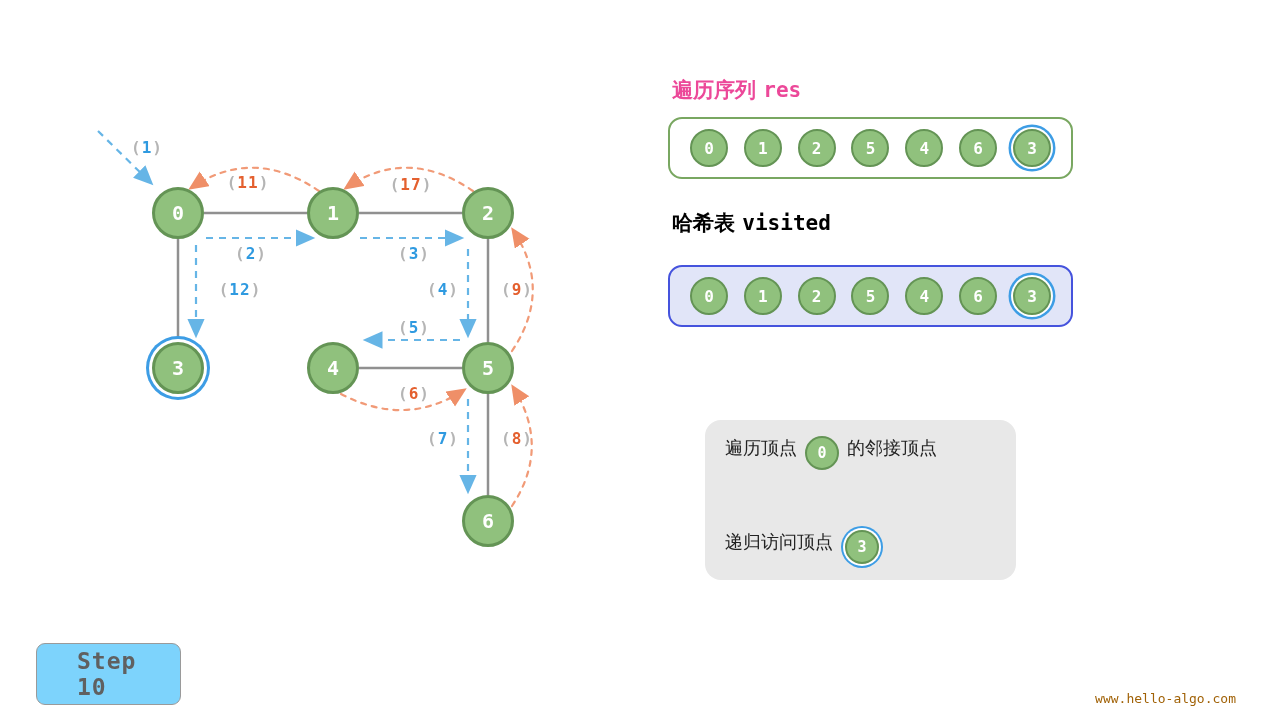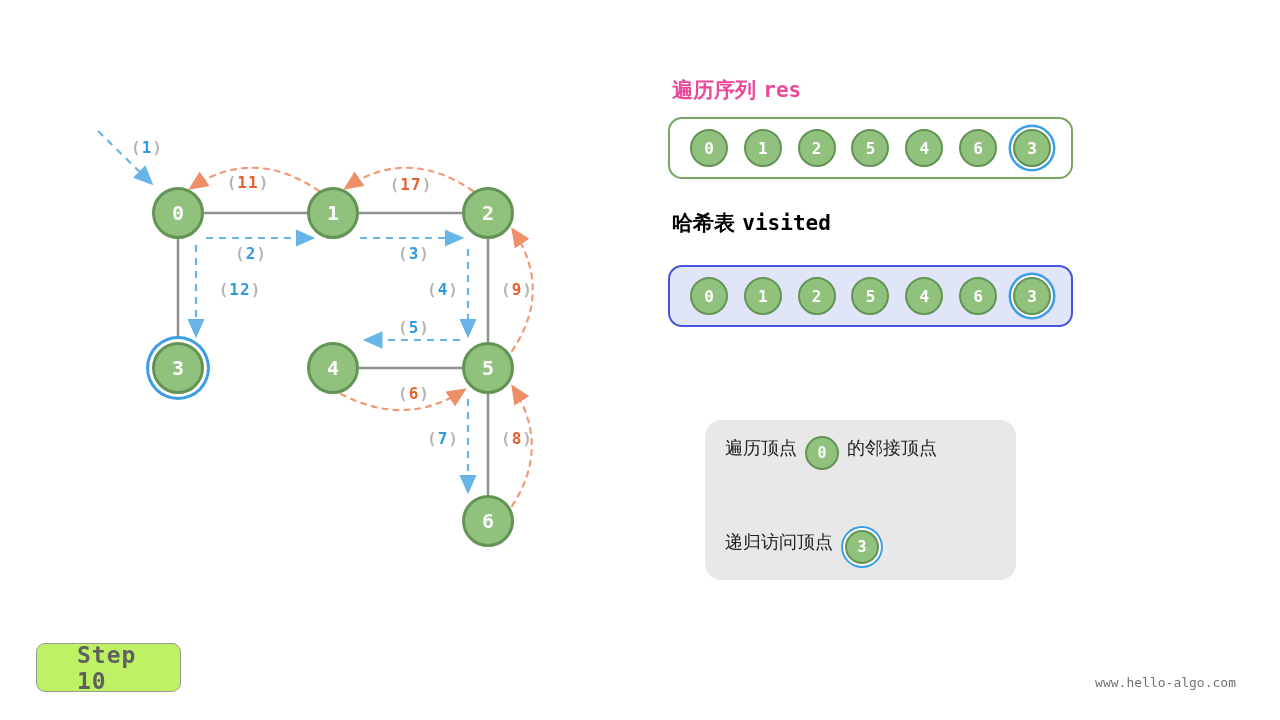--- a/index.html
+++ b/index.html
@@ -55,28 +55,28 @@
   .inode{
     width:34px;height:34px;border-radius:50%;flex:0 0 auto;
     background:#90c17d;border:2.5px solid #649455;box-sizing:border-box;
     color:#ffffff;font:bold 15px "DejaVu Sans Mono",monospace;
     display:inline-flex;align-items:center;justify-content:center;
     margin:0 8px;
   }
   .inode.hl{box-shadow:0 0 0 2px #ffffff,0 0 0 4px #3d9de5;margin-left:12px;}
   
   #step-box{
-    position:absolute;left:36px;top:643px;width:145px;height:49px;
-    background:#bef264;border:1.5px solid #9a9a9a;border-radius:9px;
+    position:absolute;left:36px;top:643px;width:145px;height:62px;
+    background:#7dd3fc;border:1.5px solid #9a9a9a;border-radius:9px;
     box-sizing:border-box;display:flex;align-items:center;justify-content:center;
     font:bold 23px "DejaVu Sans Mono",monospace;color:#606060;letter-spacing:1px;padding-left:40px;
   }
   #watermark{
-    position:absolute;right:44px;bottom:30px;
-    font:13px "DejaVu Sans Mono",monospace;color:#737373;
+    position:absolute;right:44px;bottom:14px;
+    font:13px "DejaVu Sans Mono",monospace;color:#a16207;
   }
 </style>
 </head>
 <body>
 
 <svg id="edge-layer" width="1280" height="720" viewBox="0 0 1280 720">
   <defs>
     <marker id="mb" markerWidth="10" markerHeight="9" refX="7.5" refY="4" orient="auto">
       <path d="M0,0 L9,4 L0,8 Z" fill="#66b5e6"></path>
     </marker>

